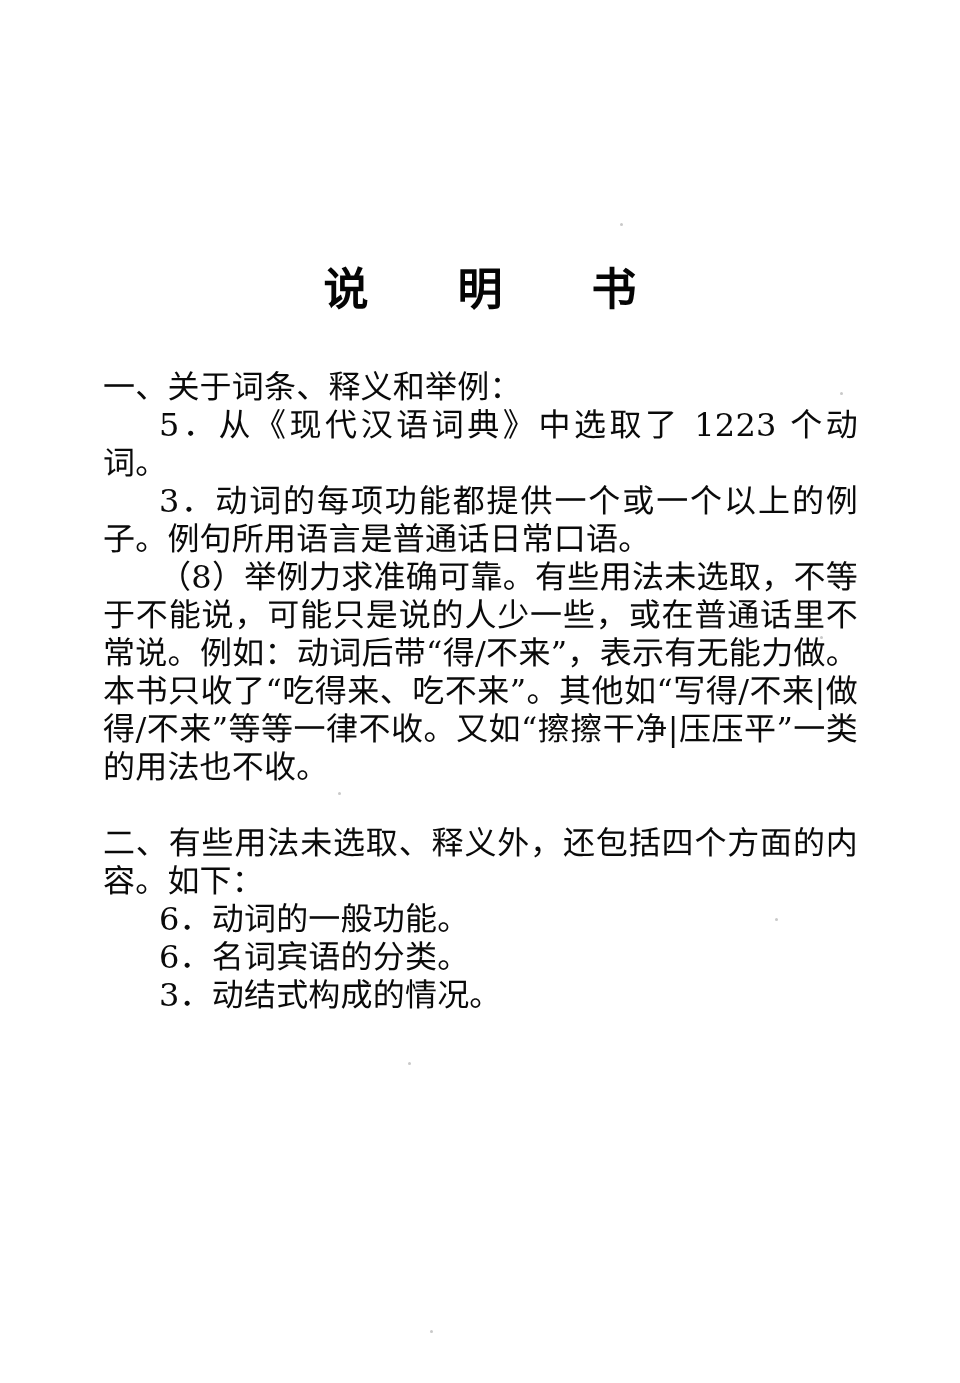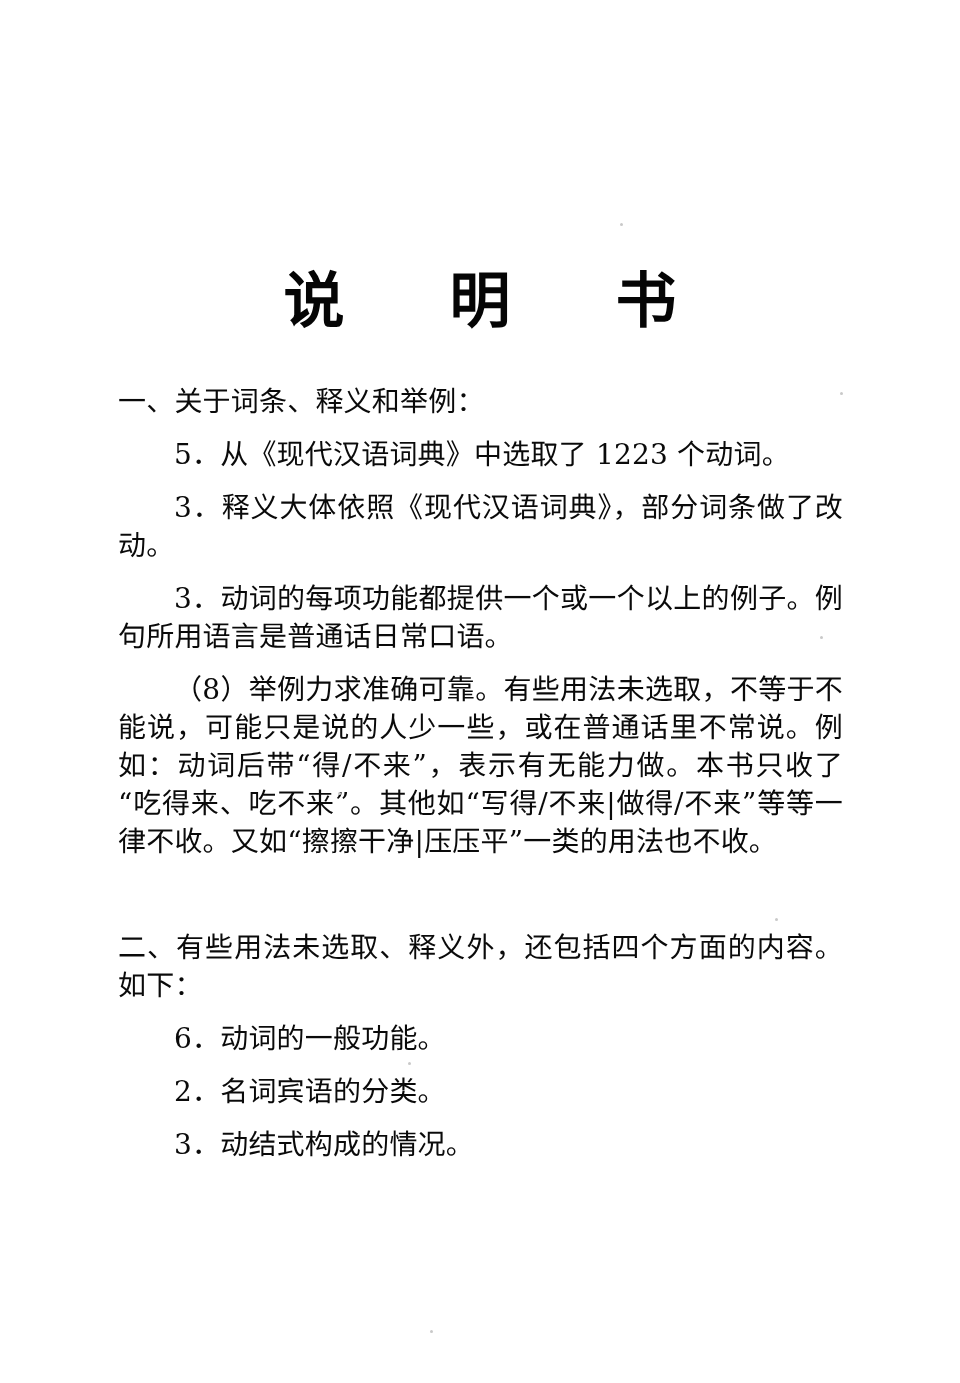--- a/index.html
+++ b/index.html
@@ -23,42 +23,42 @@
 
   
   .doc-title {
     position: absolute;
     left: 0;
     top: 232px;
     width: 960px;
     text-align: center;
     font-family: "DejaVu Sans", "Liberation Sans", sans-serif;
     font-weight: 700;
-    font-size: 61px;
+    font-size: 45px;
     line-height: 56px;
     letter-spacing: 22px;
     text-indent: 22px;
     color: #050505;
   }
 
   
   .body-block {
     position: absolute;
     left: 103px;
     top: 368px;
     width: 755px;
   }
 
   .para {
-    font-size: 28px;
+    font-size: 32px;
     line-height: 38px;
     text-align: justify;
     text-justify: inter-character;
     letter-spacing: 0.2px;
-    margin: 15px;
+    margin: 0;
     color: #0a0a0a;
   }
 
   
   .para.section {
     text-indent: 0;
   }
 
   
   .para.item {
@@ -96,34 +96,33 @@
 
   <h1 class="doc-title">说　明　书</h1>
 
   <div class="body-block">
 
     <p class="para section">一、关于词条、释义和举例：</p>
 
     <p class="para item">5．从《现代汉语词典》中选取了 1223 个动词。</p>
 
 
-    <p class="para item">3．释义大体依照《现代汉语词典》，部分词条做了改动。</p>
 
     <p class="para item">3．动词的每项功能都提供一个或一个以上的例子。例句所用语言是普通话日常口语。</p>
 
     <p class="para subitem">（8）举例力求准确可靠。有些用法未选取，不等于不能说，可能只是说的人少一些，或在普通话里不常说。例如：动词后带“得/不来”，表示有无能力做。本书只收了“吃得来、吃不来”。其他如“写得/不来|做得/不来”等等一律不收。又如“擦擦干净|压压平”一类的用法也不收。</p>
 
 
     <div class="gap"></div>
 
     <p class="para section">二、有些用法未选取、释义外，还包括四个方面的内容。如下：</p>
 
     <p class="para item">6．动词的一般功能。</p>
 
-    <p class="para item">2．名词宾语的分类。</p>
+    <p class="para item">6．名词宾语的分类。</p>
 
     <p class="para item">3．动结式构成的情况。</p>
 
   </div>
 
   <span class="speck" style="left:620px;top:223px;width:3px;height:3px;"></span>
   <span class="speck" style="left:840px;top:392px;width:3px;height:3px;"></span>
   <span class="speck" style="left:820px;top:636px;width:3px;height:3px;"></span>
   <span class="speck" style="left:338px;top:792px;width:3px;height:3px;"></span>
   <span class="speck" style="left:775px;top:918px;width:3px;height:3px;"></span>

